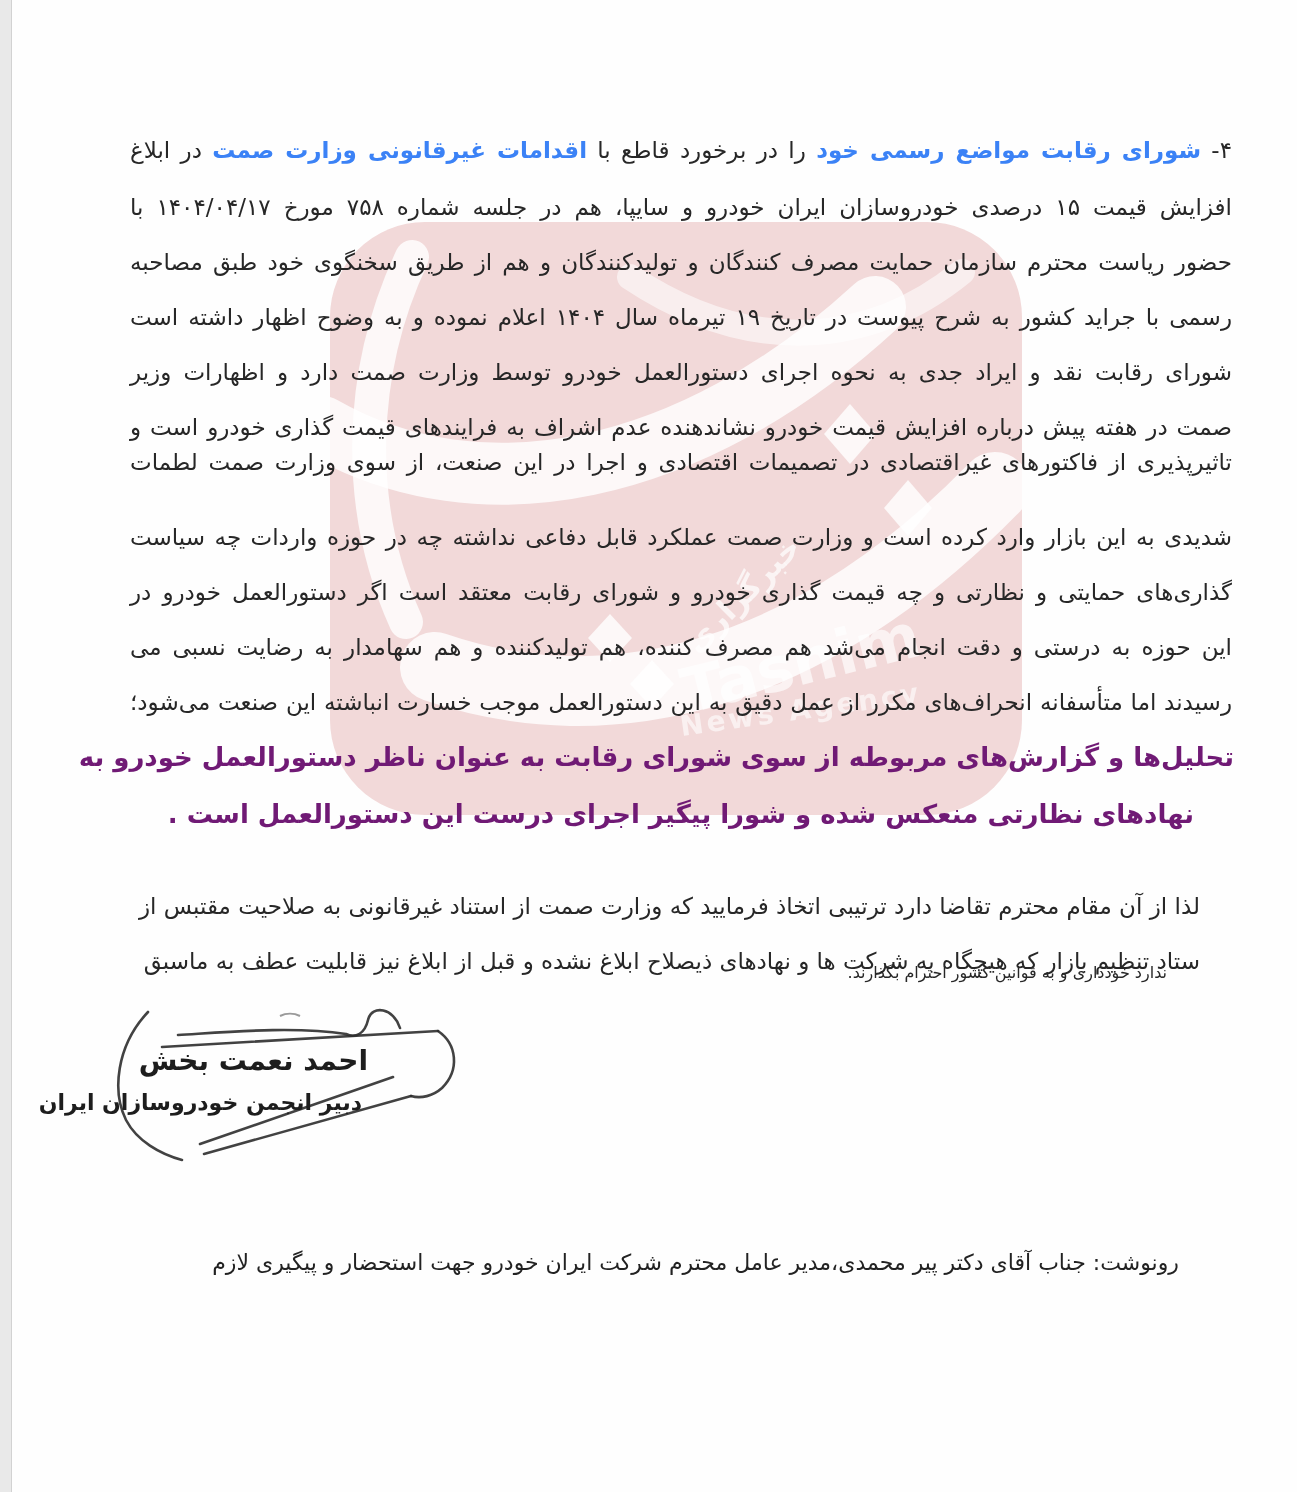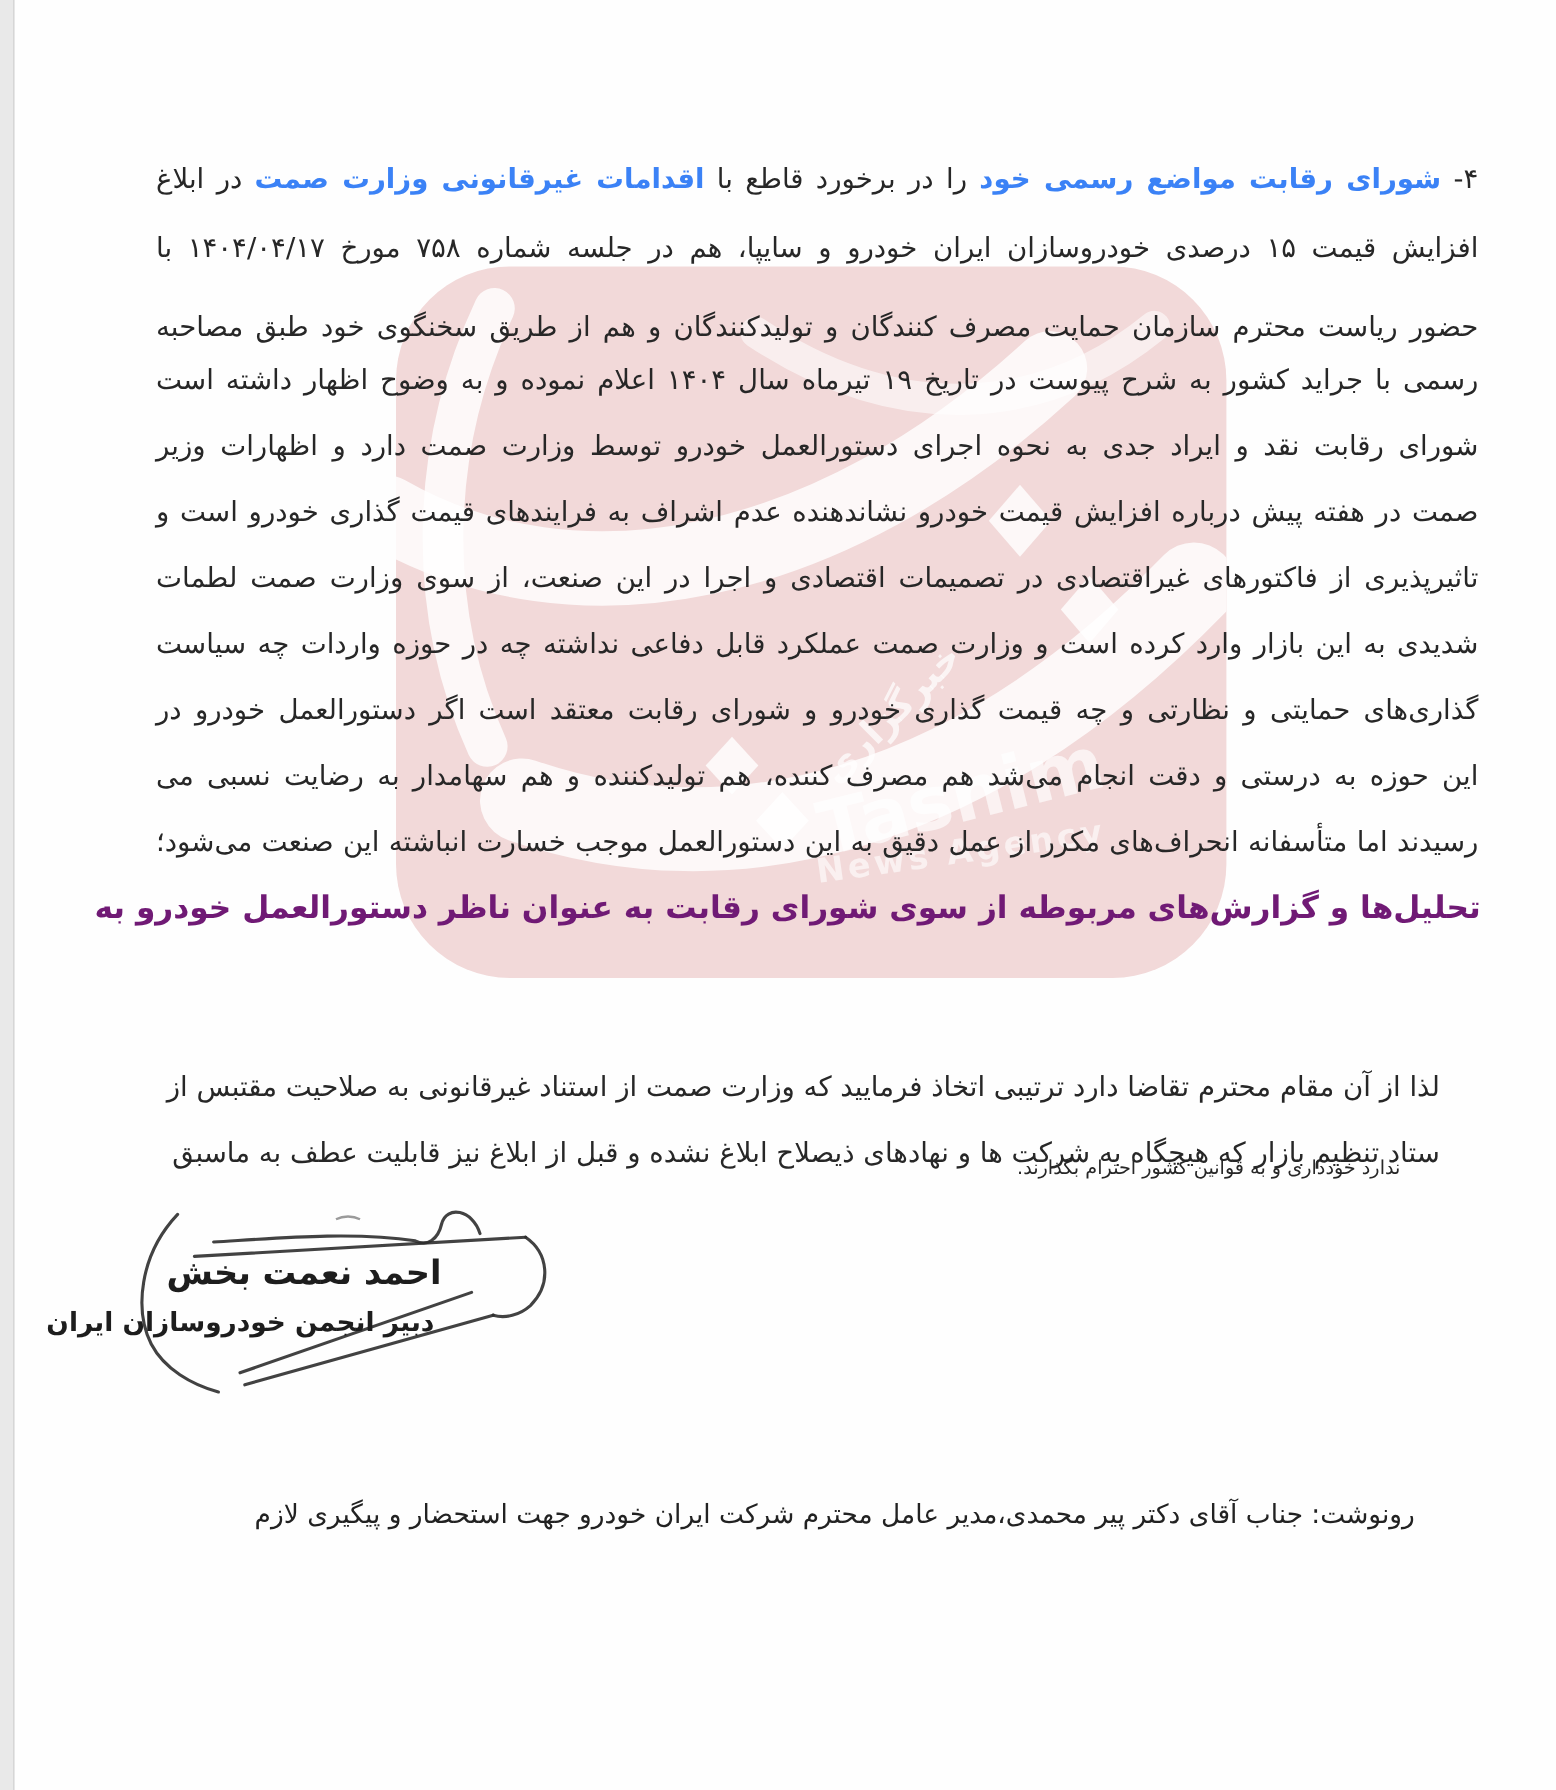--- a/index.html
+++ b/index.html
@@ -94,31 +94,32 @@
       <text transform="translate(420,380) rotate(-45)" text-anchor="middle" font-size="31" font-weight="bold" fill="#ffffff" fill-opacity="0.7">خبرگزاری</text>
       <text transform="translate(476,462) rotate(-14)" text-anchor="middle" font-size="62" font-weight="bold" fill="#ffffff" fill-opacity="0.65">Tasnim</text>
       <text transform="translate(472,497) rotate(-8)" text-anchor="middle" font-size="28" font-weight="bold" letter-spacing="3" fill="#ffffff" fill-opacity="0.6">News Agency</text>
     </svg>
   </div>
 
   <div class="ln" style="top:133px">
     <span>۴- </span><span class="b">شورای رقابت مواضع رسمی خود</span><span> را در برخورد قاطع با </span><span class="b">اقدامات غیرقانونی وزارت صمت</span><span> در ابلاغ</span>
   </div>
   <div class="ln" style="top:190px">افزایش قیمت ۱۵ درصدی خودروسازان ایران خودرو و سایپا، هم در جلسه شماره ۷۵۸ مورخ ۱۴۰۴/۰۴/۱۷ با</div>
-  <div class="ln" style="top:256px">حضور ریاست محترم سازمان حمایت مصرف کنندگان و تولیدکنندگان و هم از طریق سخنگوی خود طبق مصاحبه</div>
+  <div class="ln" style="top:245px">حضور ریاست محترم سازمان حمایت مصرف کنندگان و تولیدکنندگان و هم از طریق سخنگوی خود طبق مصاحبه</div>
   <div class="ln" style="top:300px">رسمی با جراید کشور به شرح پیوست در تاریخ ۱۹ تیرماه سال ۱۴۰۴ اعلام نموده و به وضوح اظهار داشته است</div>
   <div class="ln" style="top:355px">شورای رقابت نقد و ایراد جدی به نحوه اجرای دستورالعمل خودرو توسط وزارت صمت دارد و اظهارات وزیر</div>
   <div class="ln" style="top:410px">صمت در هفته پیش درباره افزایش قیمت خودرو نشاندهنده عدم اشراف به فرایندهای قیمت گذاری خودرو است و</div>
-  <div class="ln" style="top:465px">تاثیرپذیری از فاکتورهای غیراقتصادی در تصمیمات اقتصادی و اجرا در این صنعت، از سوی وزارت صمت لطمات</div>
+  <div class="ln" style="top:445px">تاثیرپذیری از فاکتورهای غیراقتصادی در تصمیمات اقتصادی و اجرا در این صنعت، از سوی وزارت صمت لطمات</div>
   <div class="ln" style="top:520px">شدیدی به این بازار وارد کرده است و وزارت صمت عملکرد قابل دفاعی نداشته چه در حوزه واردات چه سیاست</div>
   <div class="ln" style="top:575px">گذاری‌های حمایتی و نظارتی و چه قیمت گذاری خودرو و شورای رقابت معتقد است اگر دستورالعمل خودرو در</div>
   <div class="ln" style="top:630px">این حوزه به درستی و دقت انجام می‌شد هم مصرف کننده، هم تولیدکننده و هم سهامدار به رضایت نسبی می</div>
   <div class="ln" style="top:685px">رسیدند اما متأسفانه انحراف‌های مکرر از عمل دقیق به این دستورالعمل موجب خسارت انباشته این صنعت می‌شود؛</div>
 
   <div class="bold-ln justify" style="top:738px">تحلیل‌ها و گزارش‌های مربوطه از سوی شورای رقابت به عنوان ناظر دستورالعمل خودرو به</div>
+  <div class="bold-ln center" style="top:795px">نهادهای نظارتی منعکس شده و شورا پیگیر اجرای درست این دستورالعمل است .</div>
 
   <div class="ln p2" style="top:853px">لذا از آن مقام محترم تقاضا دارد ترتیبی اتخاذ فرمایید که وزارت صمت از استناد غیرقانونی به صلاحیت مقتبس از</div>
   <div class="ln p2" style="top:908px">ستاد تنظیم بازار که هیچگاه به شرکت ها و نهادهای ذیصلاح ابلاغ نشده و قبل از ابلاغ نیز قابلیت عطف به ماسبق</div>
   <div class="p2-last" style="top:963px">ندارد خودداری و به قوانین کشور احترام بگذارند.</div>
 
   <div class="sig">
     <svg width="480" height="185" viewBox="0 0 480 185">
       <g stroke="#2e2e2e" stroke-width="2.6" fill="none" stroke-linecap="round" stroke-opacity="0.9">
         <path d="M292,28 C286,8 264,4 260,20 C257,33 248,39 238,34 C186,26 120,32 70,35"></path>
         <path d="M40,12 C8,46 4,92 18,120 C29,141 52,154 74,160"></path>

